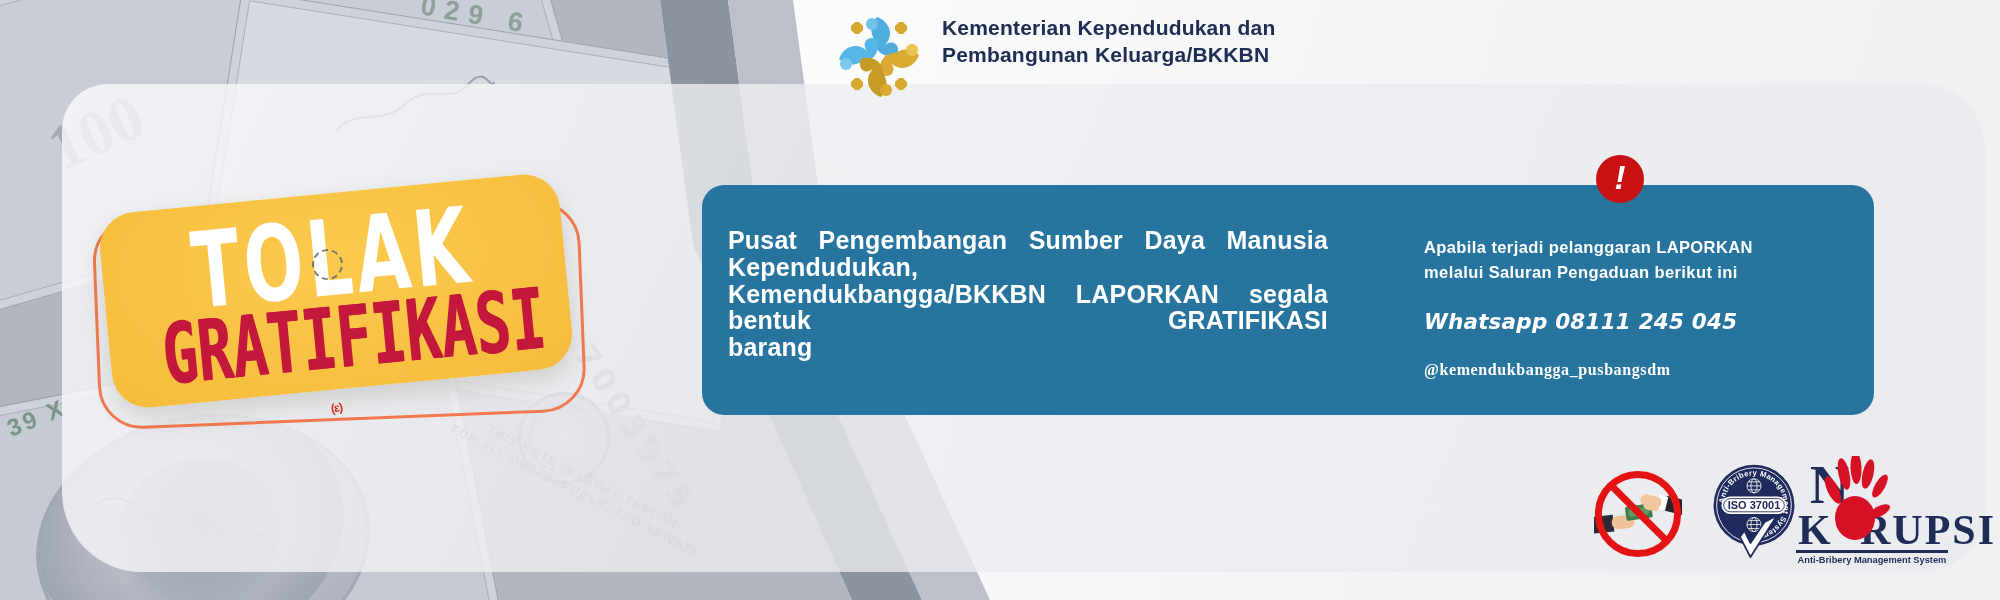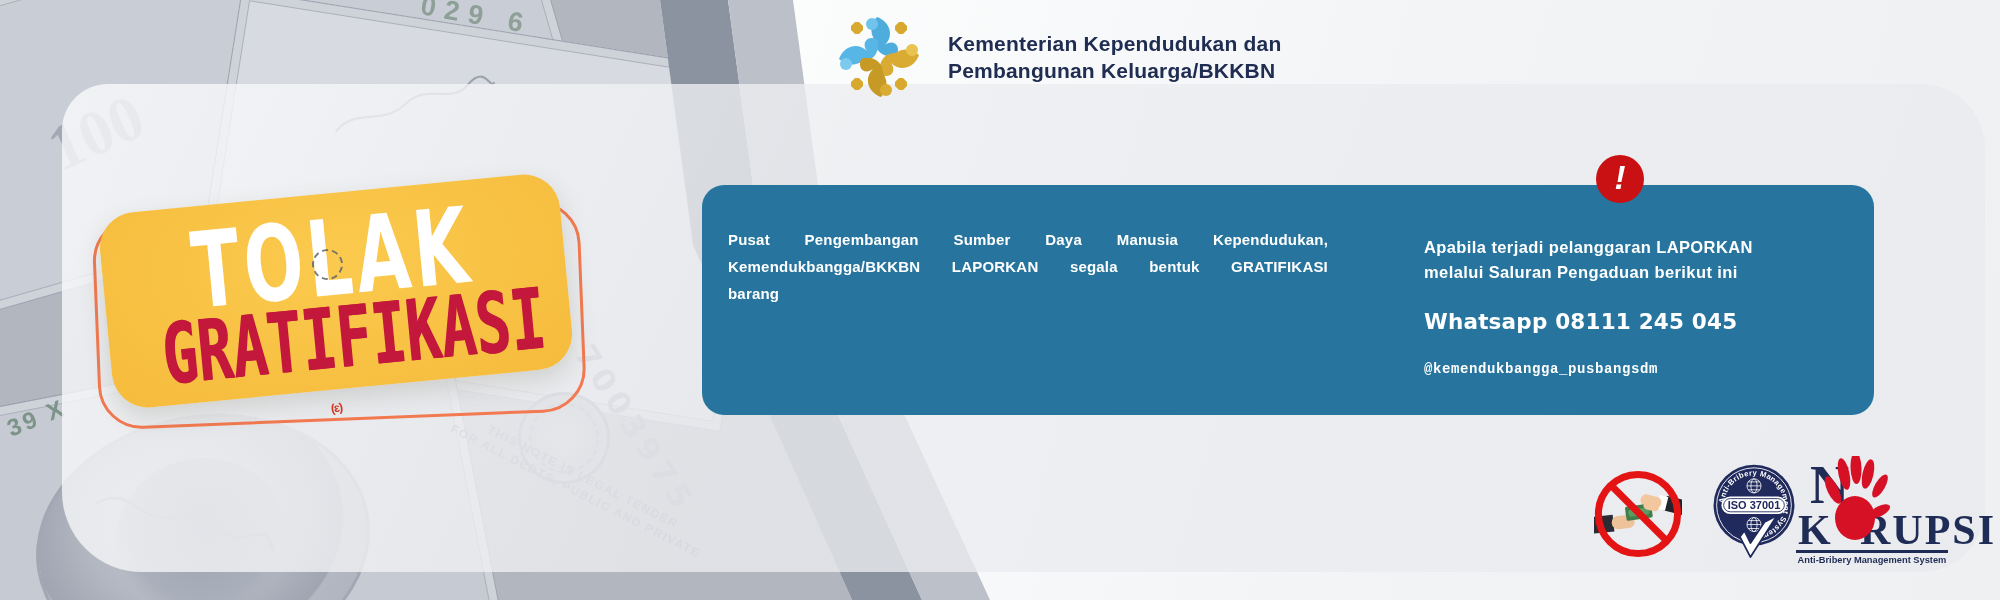--- a/index.html
+++ b/index.html
@@ -51,21 +51,21 @@
   .band{position:absolute;left:0;top:0;width:1010px;height:600px;}
   .band1{z-index:2;background:#8b93a1;clip-path:polygon(660px 0,728px 0,761px 245px,922px 600px,852px 600px,693px 245px);}
   .band2{z-index:2;background:#bcc0c9;clip-path:polygon(728px 0,793px 0,826px 245px,990px 600px,922px 600px,761px 245px);}
   
   .panel{
     position:absolute;left:62px;top:84px;width:1923px;height:488px;z-index:3;
     border-radius:46px 64px 64px 80px;
     background:linear-gradient(115deg,rgba(250,251,252,0.80) 0%,rgba(236,237,240,0.78) 38%,rgba(232,234,238,0.80) 100%);
   }
   
-  .org{position:absolute;left:833px;top:14px;z-index:5;display:flex;align-items:center;gap:23px;}
+  .org{position:absolute;left:833px;top:14px;z-index:5;display:flex;gap:17px;}
   .org-text{font-size:21px;line-height:27px;font-weight:bold;color:#202d52;letter-spacing:.2px;}
   
   .badge-group{position:absolute;left:105px;top:193px;width:462px;height:196px;z-index:5;transform:rotate(-5.5deg);}
   .badge-outline{
     position:absolute;left:-12px;top:16px;width:482px;height:206px;
     border:3px solid #f37950;border-radius:44px;transform:rotate(3.2deg);
   }
   .badge-face{
     position:absolute;inset:0;border-radius:36px;
     background:radial-gradient(ellipse at 50% 35%,#fbca4e 0%,#f8c244 55%,#f5bb3c 100%);
@@ -87,27 +87,27 @@
   }
   .mini-mark{
     position:absolute;left:331px;top:401px;z-index:6;color:#d6341f;
     font-size:12px;font-weight:bold;transform:rotate(-8deg);letter-spacing:-1px;
   }
   
   .teal-box{
     position:absolute;left:702px;top:185px;width:1172px;height:230px;z-index:4;
     background:#27759e;border-radius:22px;color:#fff;
   }
-  .statement{position:absolute;left:26px;top:42px;width:600px;font-weight:bold;font-size:15px;line-height:26.8px;letter-spacing:.2px;}
+  .statement{position:absolute;left:26px;top:42px;width:600px;font-weight:bold;font-size:25px;line-height:26.8px;letter-spacing:.2px;}
   .statement .jline{text-align:justify;text-align-last:justify;}
   .statement .jline:last-child{text-align-last:left;}
   .report{position:absolute;left:722px;top:50px;width:390px;text-align:left;font-weight:bold;}
   .report-l12{font-size:16.5px;line-height:25px;letter-spacing:.4px;}
-  .report-wa{font-size:21.5px;margin-top:24px;letter-spacing:.2px;font-family:"DejaVu Sans",sans-serif;}
-  .report-handle{font-size:14px;margin-top:27px;letter-spacing:.6px;font-family:Liberation Mono, monospace;}
+  .report-wa{font-size:21.5px;margin-top:24px;letter-spacing:.2px;font-family:"DejaVu Sans",sans-serif;font-style:italic;}
+  .report-handle{font-size:16px;margin-top:27px;letter-spacing:.6px;font-family:Liberation Serif, serif;}
   .alert-circle{
     position:absolute;left:1596px;top:155px;width:48px;height:48px;z-index:6;
     background:#c91113;border-radius:50%;display:flex;align-items:center;justify-content:center;
   }
   .alert-circle span{color:#fff;font-size:33px;font-weight:bold;font-style:italic;transform:translateY(-1px);}
   
   .logo-abs{position:absolute;z-index:6;}
   .korupsi{left:1796px;top:452px;width:152px;height:110px;}
   .korupsi .kn{position:absolute;left:14px;top:2px;font-family:"Liberation Serif",serif;font-weight:bold;font-size:54px;color:#1f2c55;}
   .korupsi .kk{position:absolute;left:2px;top:54px;font-family:"Liberation Serif",serif;font-weight:bold;font-size:42px;color:#1f2c55;}

